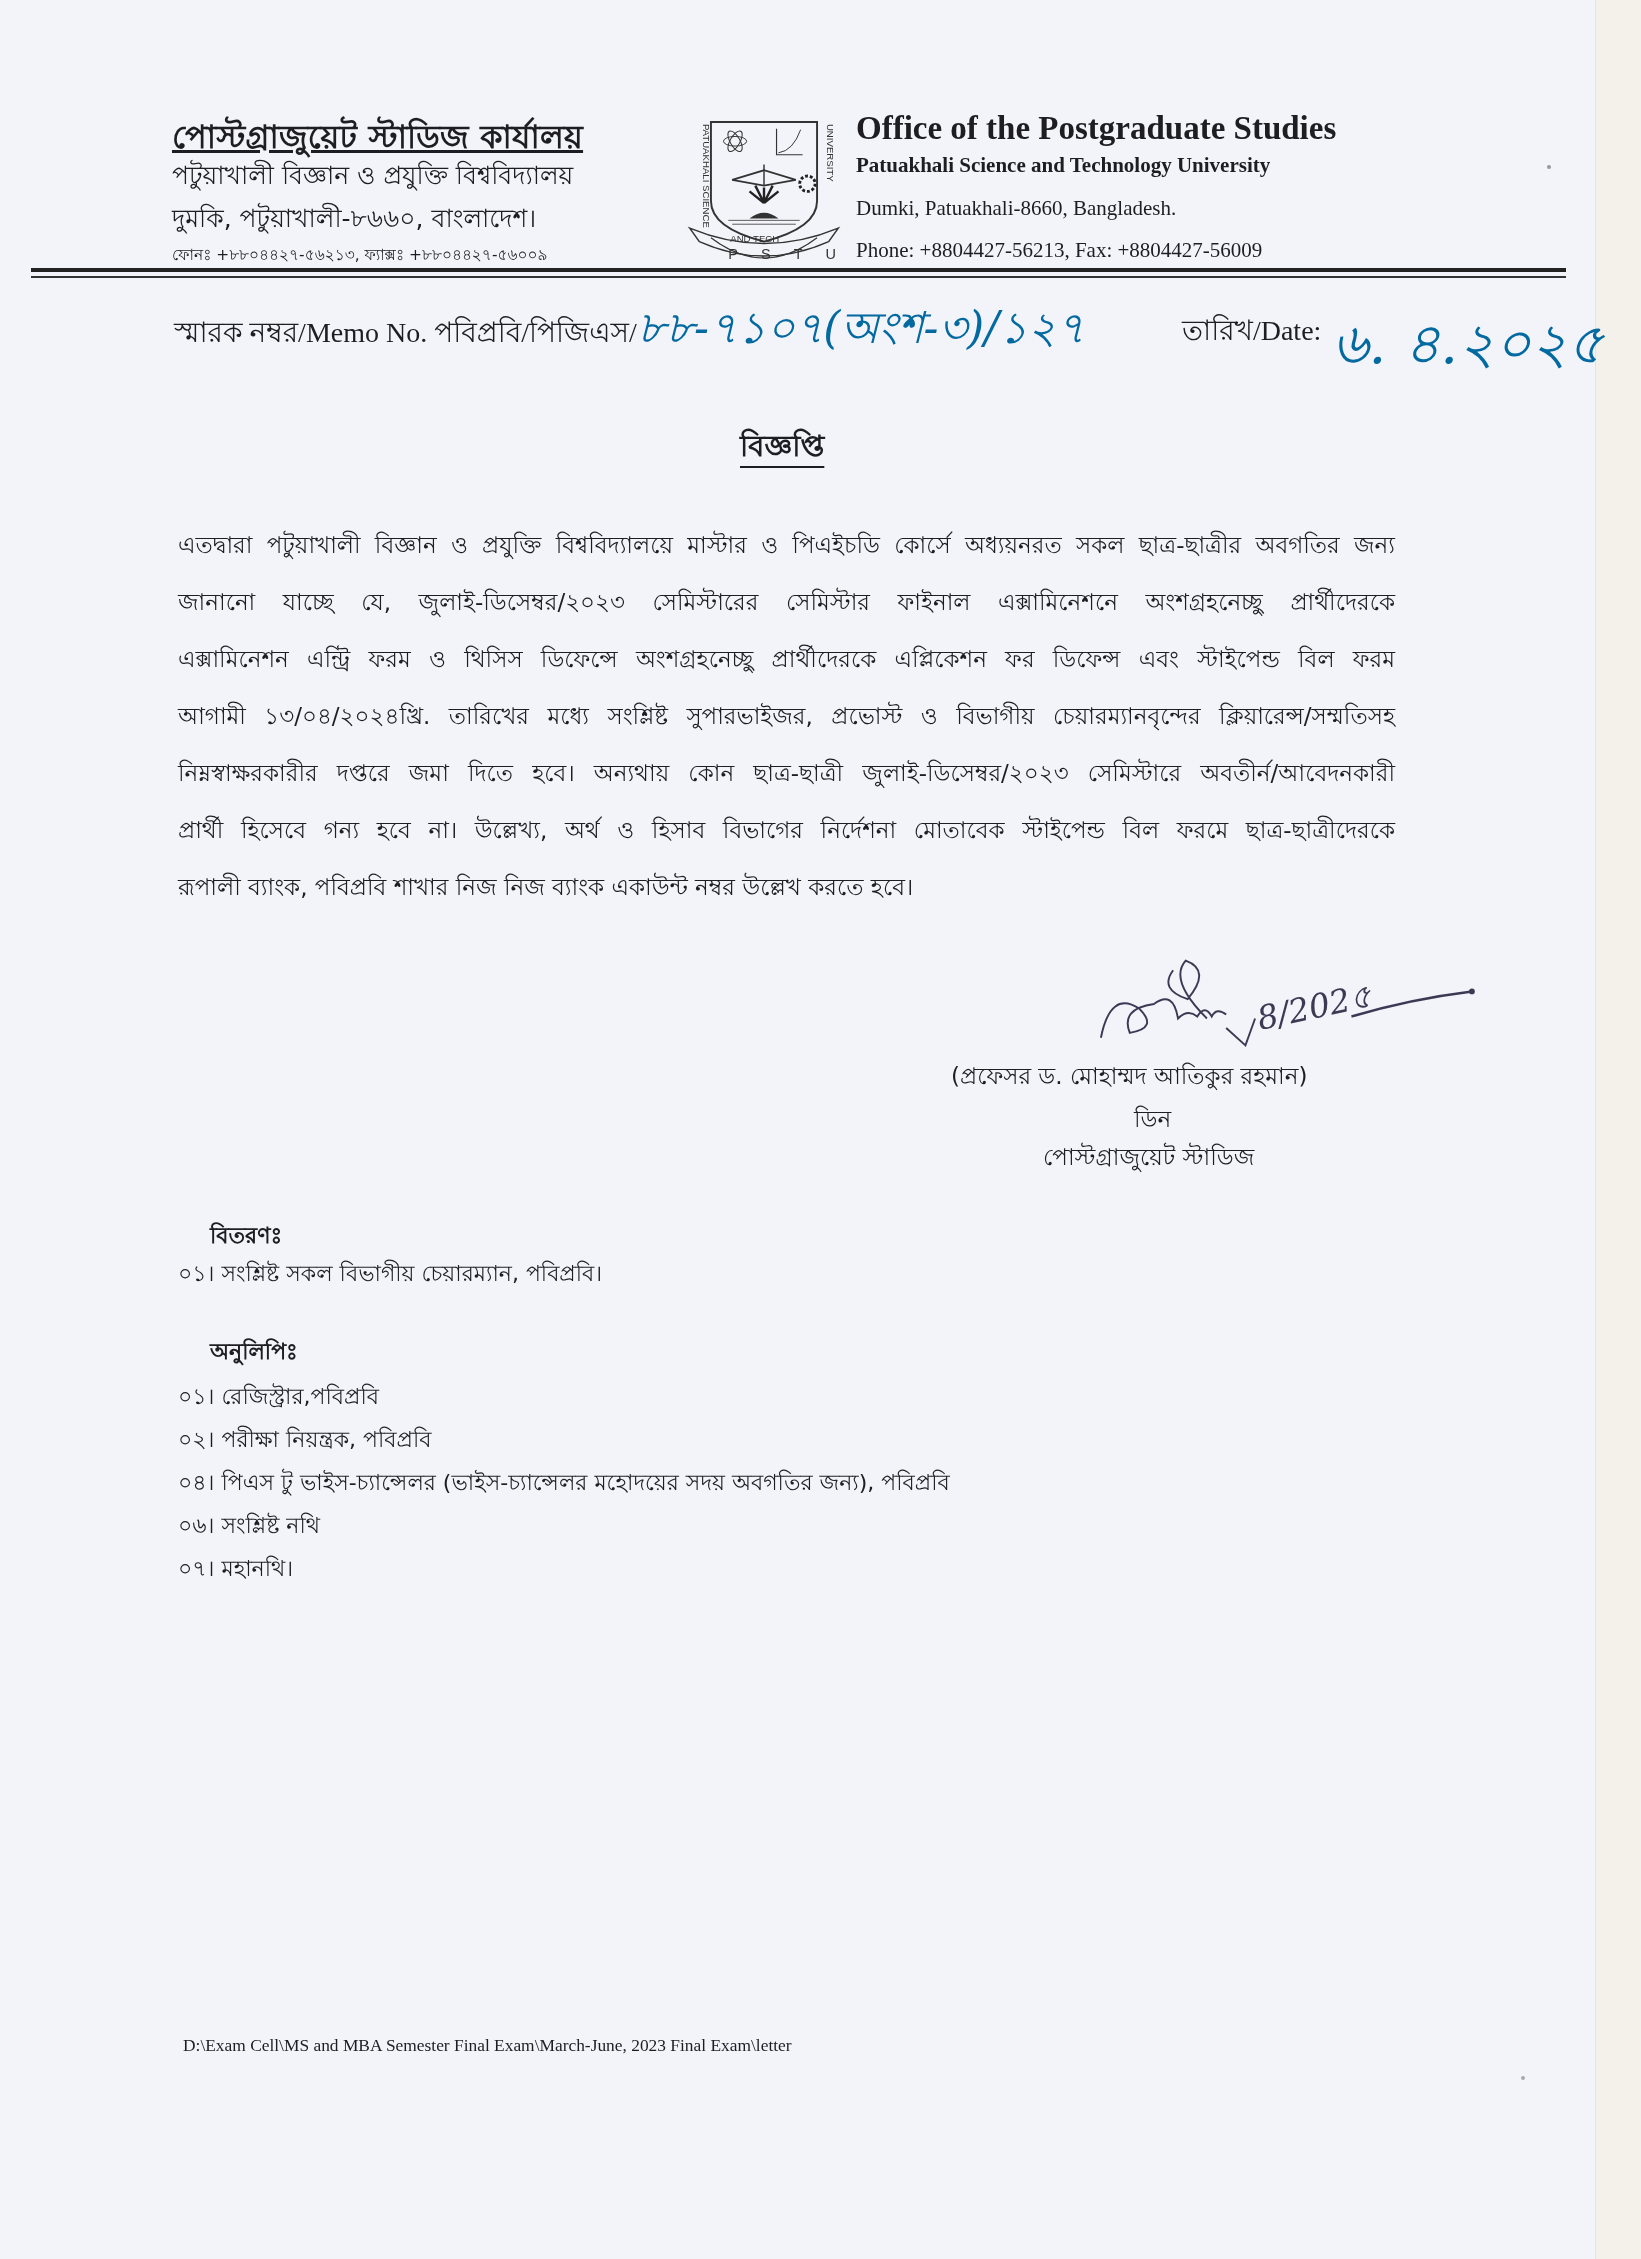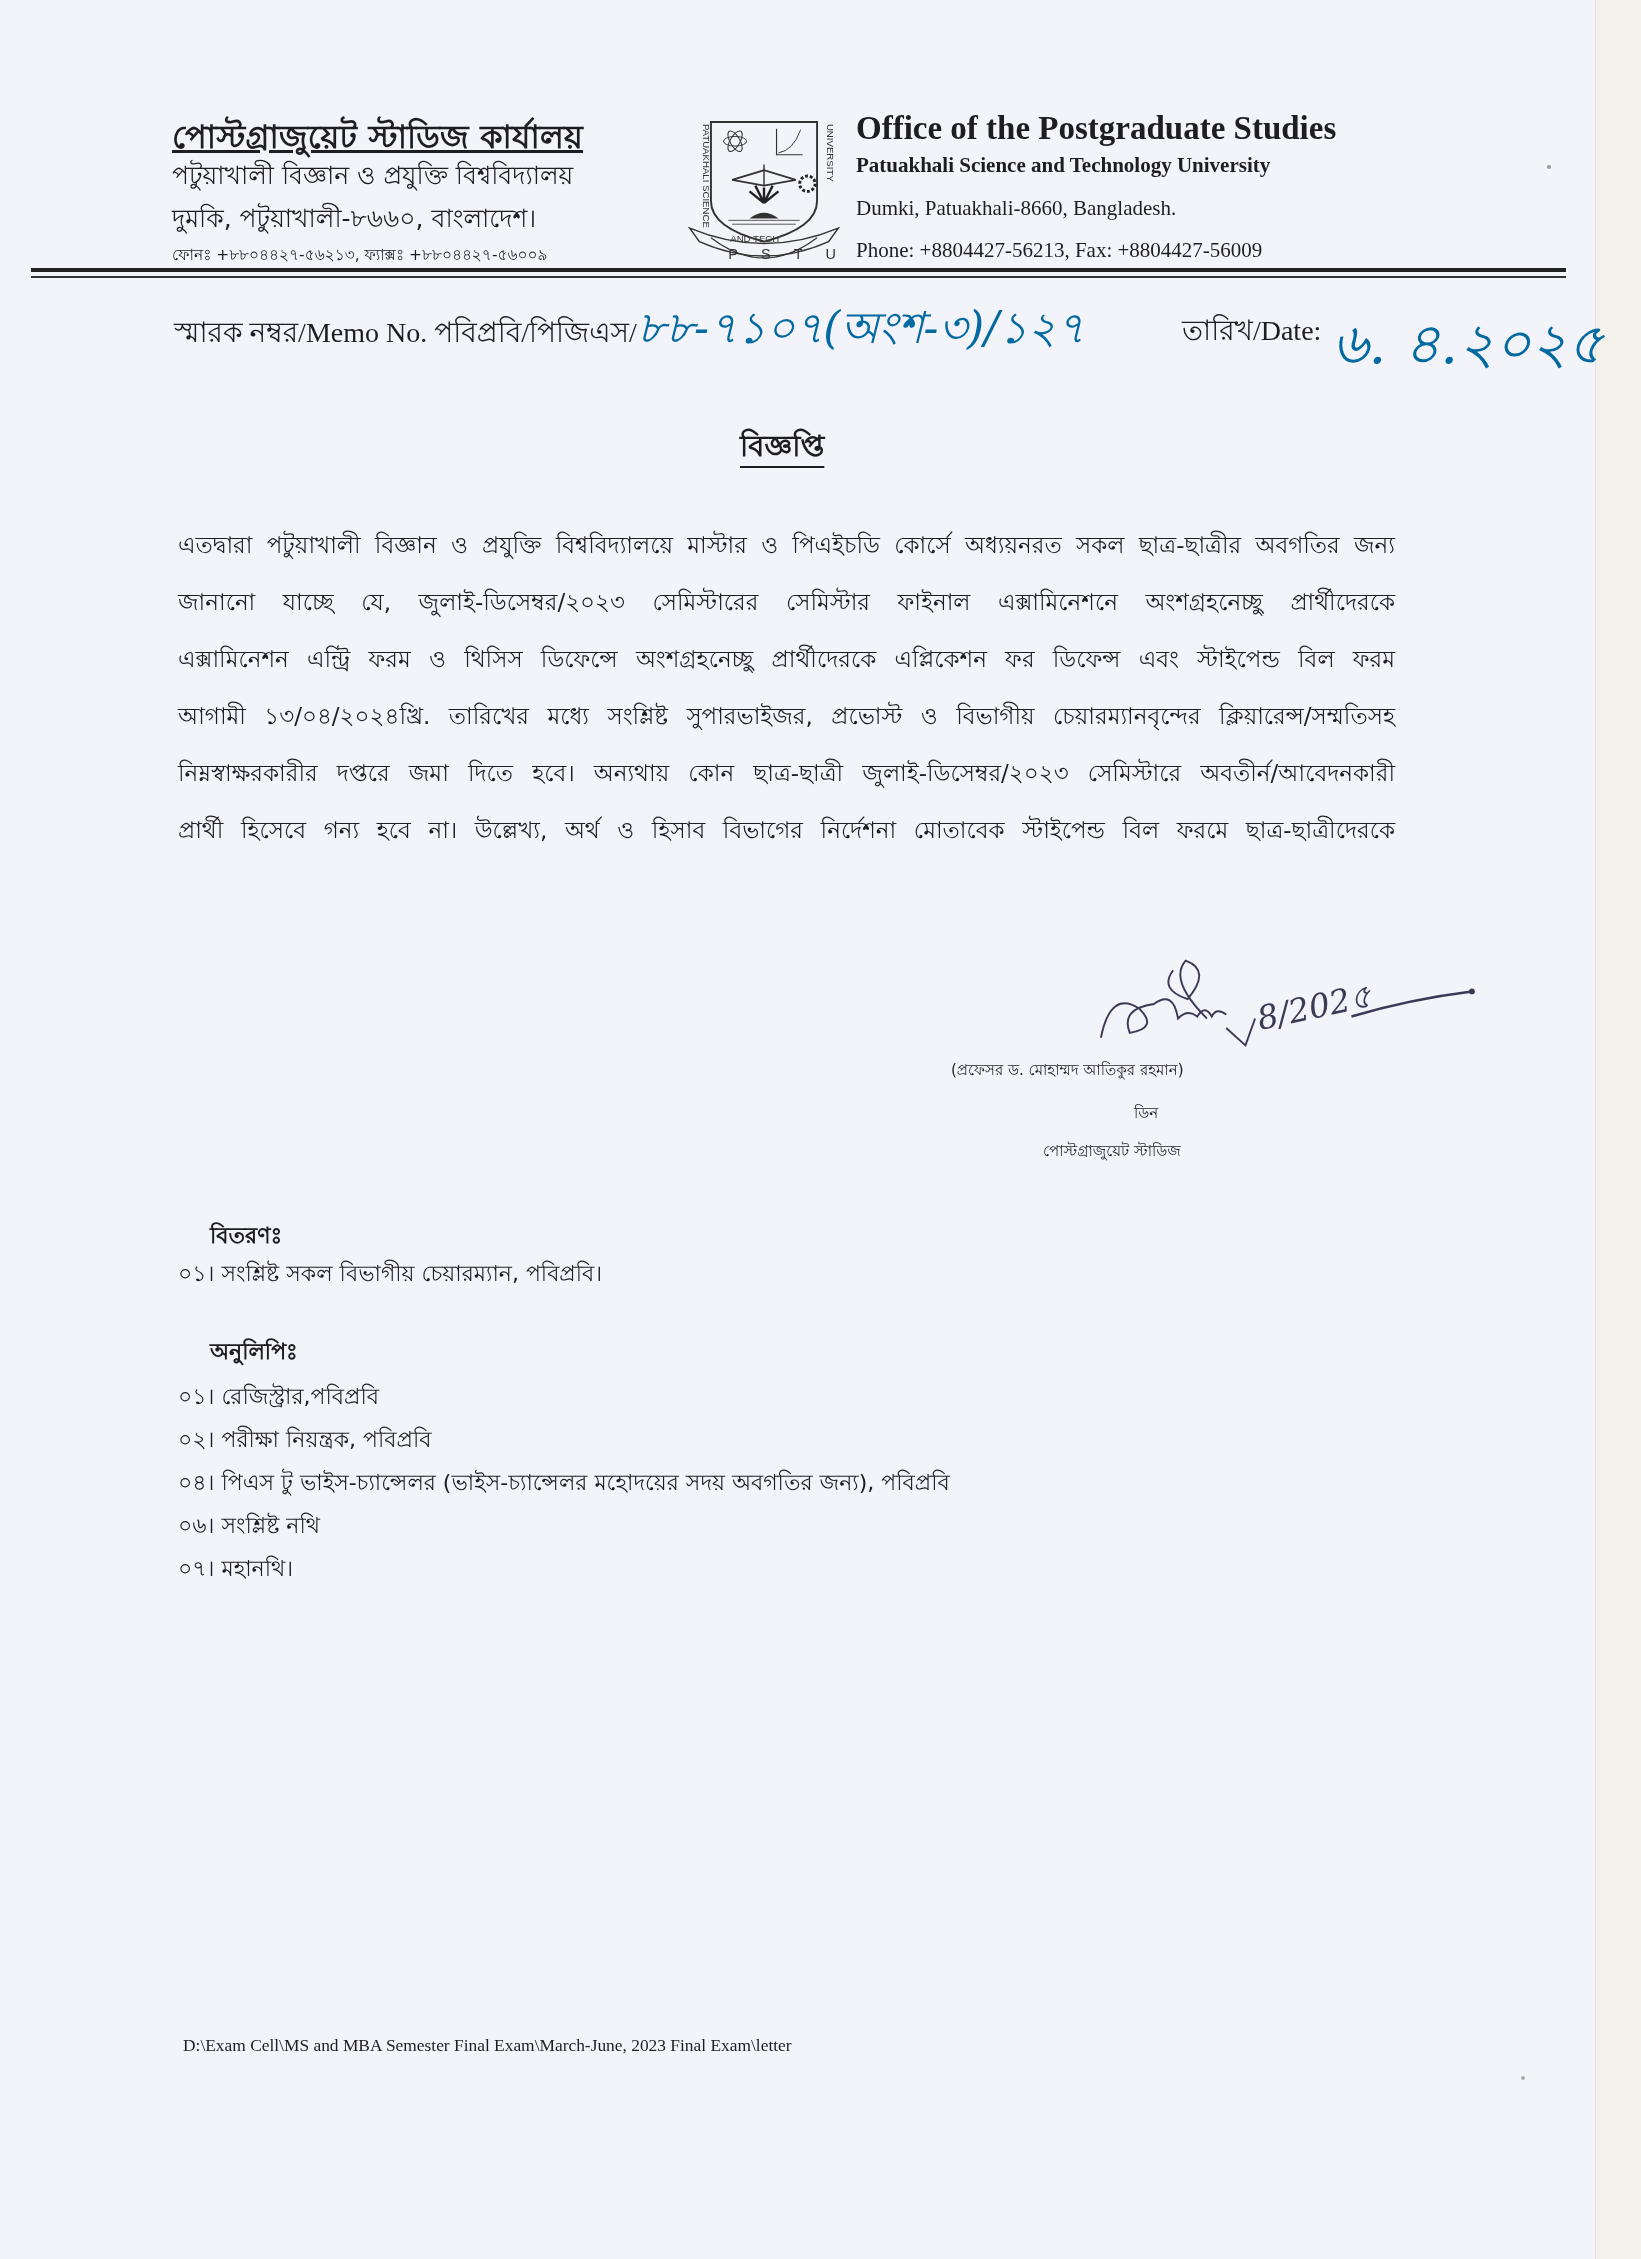--- a/index.html
+++ b/index.html
@@ -31,21 +31,21 @@
 
   .notice-title { font-size: 29px; font-weight: bold; text-decoration: underline; text-underline-offset: 9.7px; text-decoration-thickness: 1.9px; }
 
   .body-text {
     position: absolute; left: 178px; top: 517px; width: 1217px;
     font-size: 23px; line-height: 57px; text-align: justify;
   }
   .body-line { display: block; text-align: justify; text-align-last: justify; white-space: nowrap; }
   .body-line.last { text-align-last: left; }
 
-  .sig-block { font-size: 15px; text-align: center; }
+  .sig-block { font-size: 23px; text-align: center; }
   .list { position: absolute; left: 178px; font-size: 22px; }
   .list-head { font-weight: bold; font-size: 22px; margin-left: 32px; }
   .list-item { line-height: 43px; }
   .footer-path { font-family: "Liberation Serif", serif; font-size: 17.4px; }
 </style>
 </head>
 <body>
 
 <div class="sheet">
 
@@ -100,20 +100,21 @@
 
   <div class="abs notice-title" style="left:740px; top:423px;">বিজ্ঞপ্তি</div>
 
   <div class="body-text">
     <span class="body-line">এতদ্বারা পটুয়াখালী বিজ্ঞান ও প্রযুক্তি বিশ্ববিদ্যালয়ে মাস্টার ও পিএইচডি কোর্সে অধ্যয়নরত সকল ছাত্র-ছাত্রীর অবগতির জন্য</span>
     <span class="body-line">জানানো যাচ্ছে যে, জুলাই-ডিসেম্বর/২০২৩ সেমিস্টারের সেমিস্টার ফাইনাল এক্সামিনেশনে অংশগ্রহনেচ্ছু প্রার্থীদেরকে</span>
     <span class="body-line">এক্সামিনেশন এন্ট্রি ফরম ও থিসিস ডিফেন্সে অংশগ্রহনেচ্ছু প্রার্থীদেরকে এপ্লিকেশন ফর ডিফেন্স এবং স্টাইপেন্ড বিল ফরম</span>
     <span class="body-line">আগামী ১৩/০৪/২০২৪খ্রি. তারিখের মধ্যে সংশ্লিষ্ট সুপারভাইজর, প্রভোস্ট ও বিভাগীয় চেয়ারম্যানবৃন্দের ক্লিয়ারেন্স/সম্মতিসহ</span>
     <span class="body-line">নিম্নস্বাক্ষরকারীর দপ্তরে জমা দিতে হবে। অন্যথায় কোন ছাত্র-ছাত্রী জুলাই-ডিসেম্বর/২০২৩ সেমিস্টারে অবতীর্ন/আবেদনকারী</span>
     <span class="body-line">প্রার্থী হিসেবে গন্য হবে না। উল্লেখ্য, অর্থ ও হিসাব বিভাগের নির্দেশনা মোতাবেক স্টাইপেন্ড বিল ফরমে ছাত্র-ছাত্রীদেরকে</span>
+    <span class="body-line last">রূপালী ব্যাংক, পবিপ্রবি শাখার নিজ নিজ ব্যাংক একাউন্ট নম্বর উল্লেখ করতে হবে।</span>
   </div>
 
   <div class="abs" style="left:1081px; top:951px; width:406px; height:106px;">
     <svg width="406" height="106" viewBox="0 0 420 110">
       <path d="M20 90 Q30 40 60 60 Q80 80 50 85 Q40 60 75 55 Q95 40 100 70 Q110 60 120 68 Q128 55 135 68 Q140 58 150 66" fill="none" stroke="#3a3a55" stroke-width="2"></path>
       <path d="M95 20 Q80 40 110 50 Q135 20 108 10 Q90 30 130 70" fill="none" stroke="#3a3a55" stroke-width="2"></path>
       <path d="M150 80 L170 98 L180 70" fill="none" stroke="#3a3a55" stroke-width="2"></path>
       <text x="185" y="82" font-size="34" font-family="DejaVu Serif, serif" font-style="italic" fill="#3a3a55" transform="rotate(-12 185 82)">8/202৫</text>
       <path d="M280 68 Q340 50 405 42" fill="none" stroke="#3a3a55" stroke-width="2.5"></path>
       <circle cx="405" cy="42" r="3" fill="#3a3a55"></circle>

